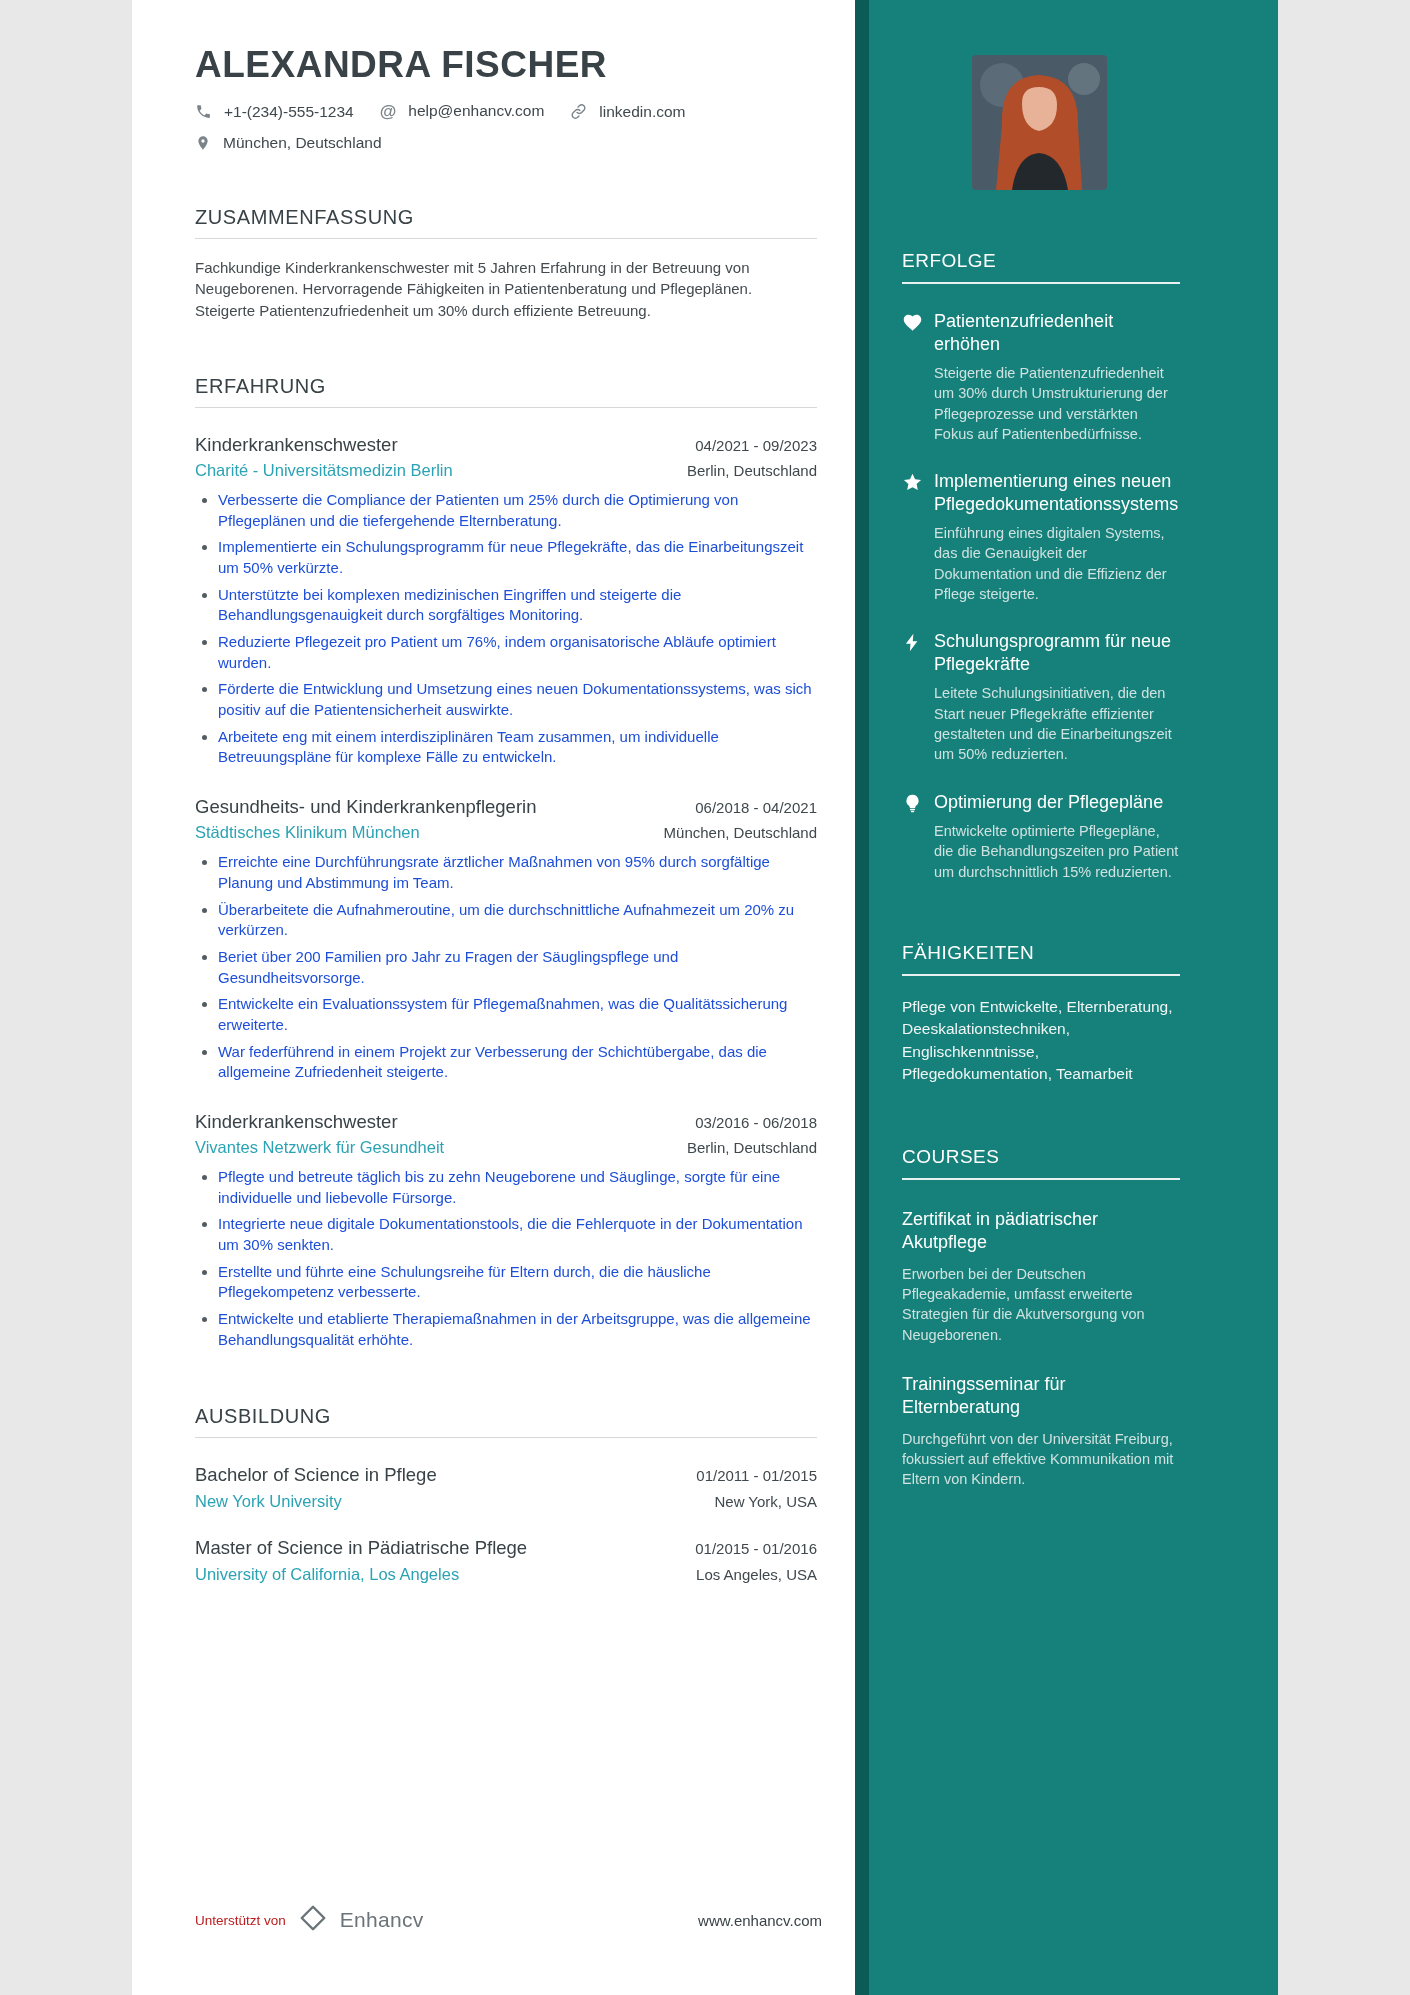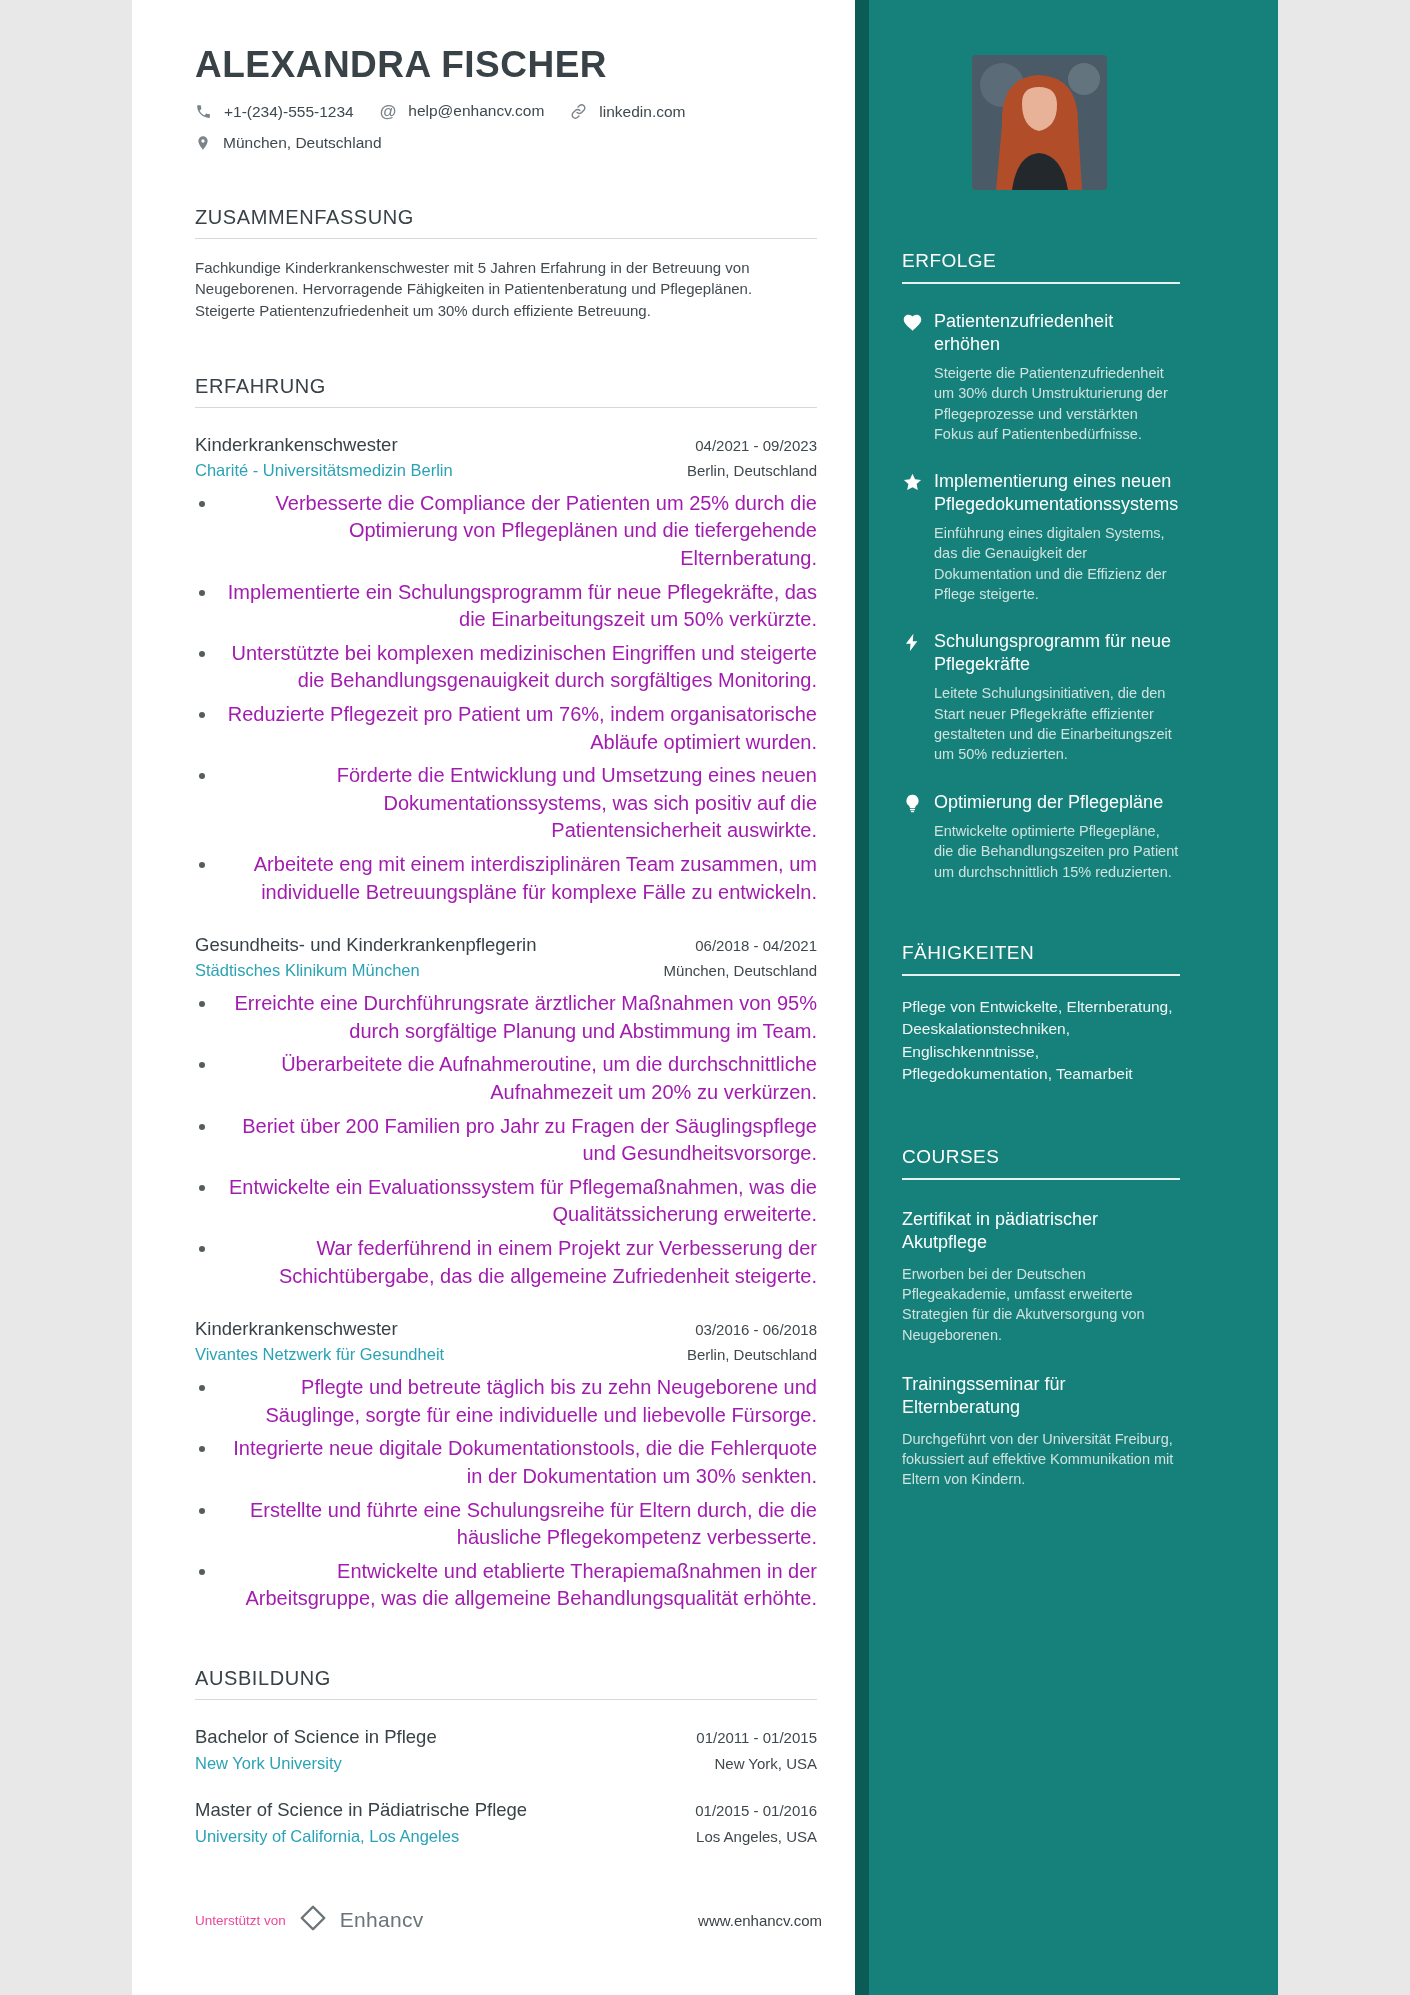--- a/index.html
+++ b/index.html
@@ -36,33 +36,33 @@
   }
   .job { margin-top:28px; }
   .job:first-of-type { margin-top:26px; }
   .row-between { display:flex; justify-content:space-between; align-items:baseline; }
   .job-title { font-size:18.5px; color:#384247; }
   .job-dates { font-size:15px; color:#3f484d; white-space:nowrap; }
   .company { font-size:16.5px; color:#2ba3b4; margin-top:5px; }
   .job-location { font-size:15px; color:#3f484d; }
   ul.bullets { margin-top:10px; padding-left:23px; }
   ul.bullets li {
-    font-size:20px; line-height:1.38; color:#a21caf; margin-bottom:6px;text-align:right;
+    font-size:15px; line-height:1.38; color:#1d4ed8; margin-bottom:6px;
   }
   ul.bullets li::marker { color:#555c60; }
   .edu { margin-top:26px; }
   .edu-title { font-size:18.5px; color:#384247; }
   .school { font-size:16.5px; color:#2ba3b4; margin-top:6px; }
   
   .footer {
     position:absolute; left:63px; bottom:58px; width:627px;
     display:flex; justify-content:space-between; align-items:center;
   }
   .footer-left { display:flex; align-items:center; gap:12px; }
-  .powered-by { font-size:13.5px; color:#ec4899;text-align:center; }
+  .powered-by { font-size:13.5px; color:#b91c1c;text-align:center; }
   .brand-name { font-size:21px; color:#6b7478; letter-spacing:0.3px; }
   .footer-site { font-size:15px; color:#3a4347; }
   
   .sidebar {
     flex:1; background:#16807a; border-left:14px solid #0b5b56;
     color:#ffffff; padding-left:33px;
   }
   .sidebar-inner { width:278px; }
   .photo {
     width:135px; height:135px; margin:55px 0 0 70px; border-radius:4px;

